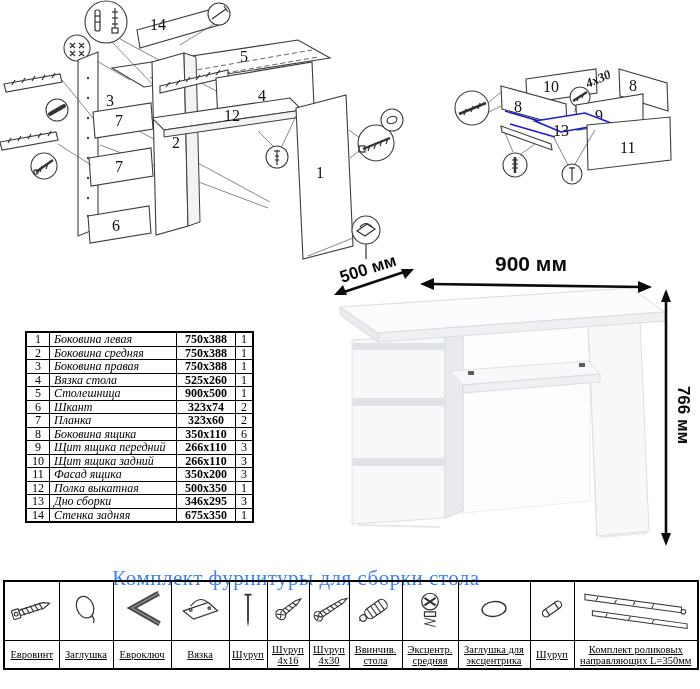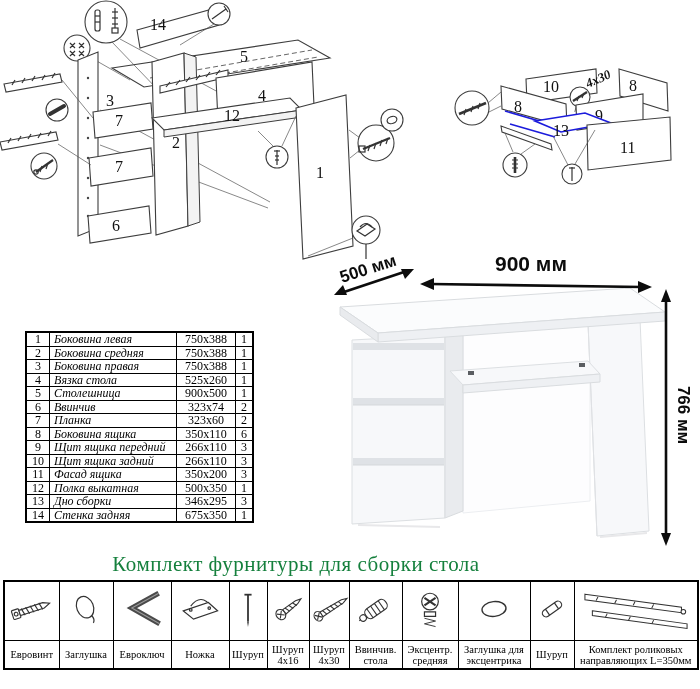--- a/index.html
+++ b/index.html
@@ -29,32 +29,32 @@
   .dim-lbl{font:bold 21px "Liberation Sans", sans-serif;fill:#0c0c0c;}
   .dim-lbl-s{font:bold 17px "Liberation Sans", sans-serif;fill:#0c0c0c;}
 
   
   .parts-table{position:absolute;left:25px;top:331px;border-collapse:collapse;
                border:2px solid #000;}
   .parts-table td{border:1px solid #000;font:12px/12px "Liberation Serif", serif;
                   height:12.5px;padding:0 2px;color:#000;white-space:nowrap;}
   .parts-table .c-num{width:18px;text-align:center;}
   .parts-table .c-name{width:120px;text-align:left;padding-left:4px;font-style:italic;}
-  .parts-table .c-size{width:54px;text-align:center;}
+  .parts-table .c-size{width:54px;text-align:center;font-weight:bold;}
   .parts-table .c-qty{width:12px;text-align:center;}
 
   
-  .hw-title{position:absolute;left:0;top:552px;width:592px;text-align:center;
-            font:21px "Liberation Serif", serif;letter-spacing:.5px;color:#15803d;}
+  .hw-title{position:absolute;left:0;top:566px;width:592px;text-align:center;
+            font:21px "Liberation Serif", serif;letter-spacing:.5px;color:#3b82f6;}
   .hw-table{position:absolute;left:3px;top:580px;width:694px;border-collapse:collapse;
             table-layout:fixed;border:2px solid #000;}
   .hw-table td{border:1px solid #000;text-align:center;vertical-align:middle;
                padding:0;color:#000;overflow:hidden;}
   .hw-icon-cell{height:58px;}
-  .hw-name{height:27px;font:10.5px/11px "Liberation Serif", serif;}
+  .hw-name{height:27px;font:10.5px/11px "Liberation Serif", serif;text-decoration:underline;}
   .hw-qty{height:20px;font:16px "Liberation Serif", serif;}
 </style>
 </head>
 <body>
 
 <div class="page">
 
   <svg style="position:absolute;left:0;top:0" width="445" height="305" viewBox="0 0 445 305">
 
     <g>
@@ -355,21 +355,21 @@
           <td class="c-qty">1</td>
         </tr>
       <tr>
           <td class="c-num">5</td>
           <td class="c-name">Столешница</td>
           <td class="c-size">900х500</td>
           <td class="c-qty">1</td>
         </tr>
       <tr>
           <td class="c-num">6</td>
-          <td class="c-name">Ввинчив</td>
+          <td class="c-name">Шкант</td>
           <td class="c-size">323х74</td>
           <td class="c-qty">2</td>
         </tr>
       <tr>
           <td class="c-num">7</td>
           <td class="c-name">Планка</td>
           <td class="c-size">323х60</td>
           <td class="c-qty">2</td>
         </tr>
       <tr>
@@ -550,21 +550,21 @@
           </td>
         <td class="hw-name">
             <div>Заглушка</div>
             <div></div>
           </td>
         <td class="hw-name">
             <div>Евроключ</div>
             <div></div>
           </td>
         <td class="hw-name">
-            <div>Ножка</div>
+            <div>Вязка</div>
             <div></div>
           </td>
         <td class="hw-name">
             <div>Шуруп</div>
             <div></div>
           </td>
         <td class="hw-name">
             <div>Шуруп</div>
             <div>4х16</div>
           </td>

